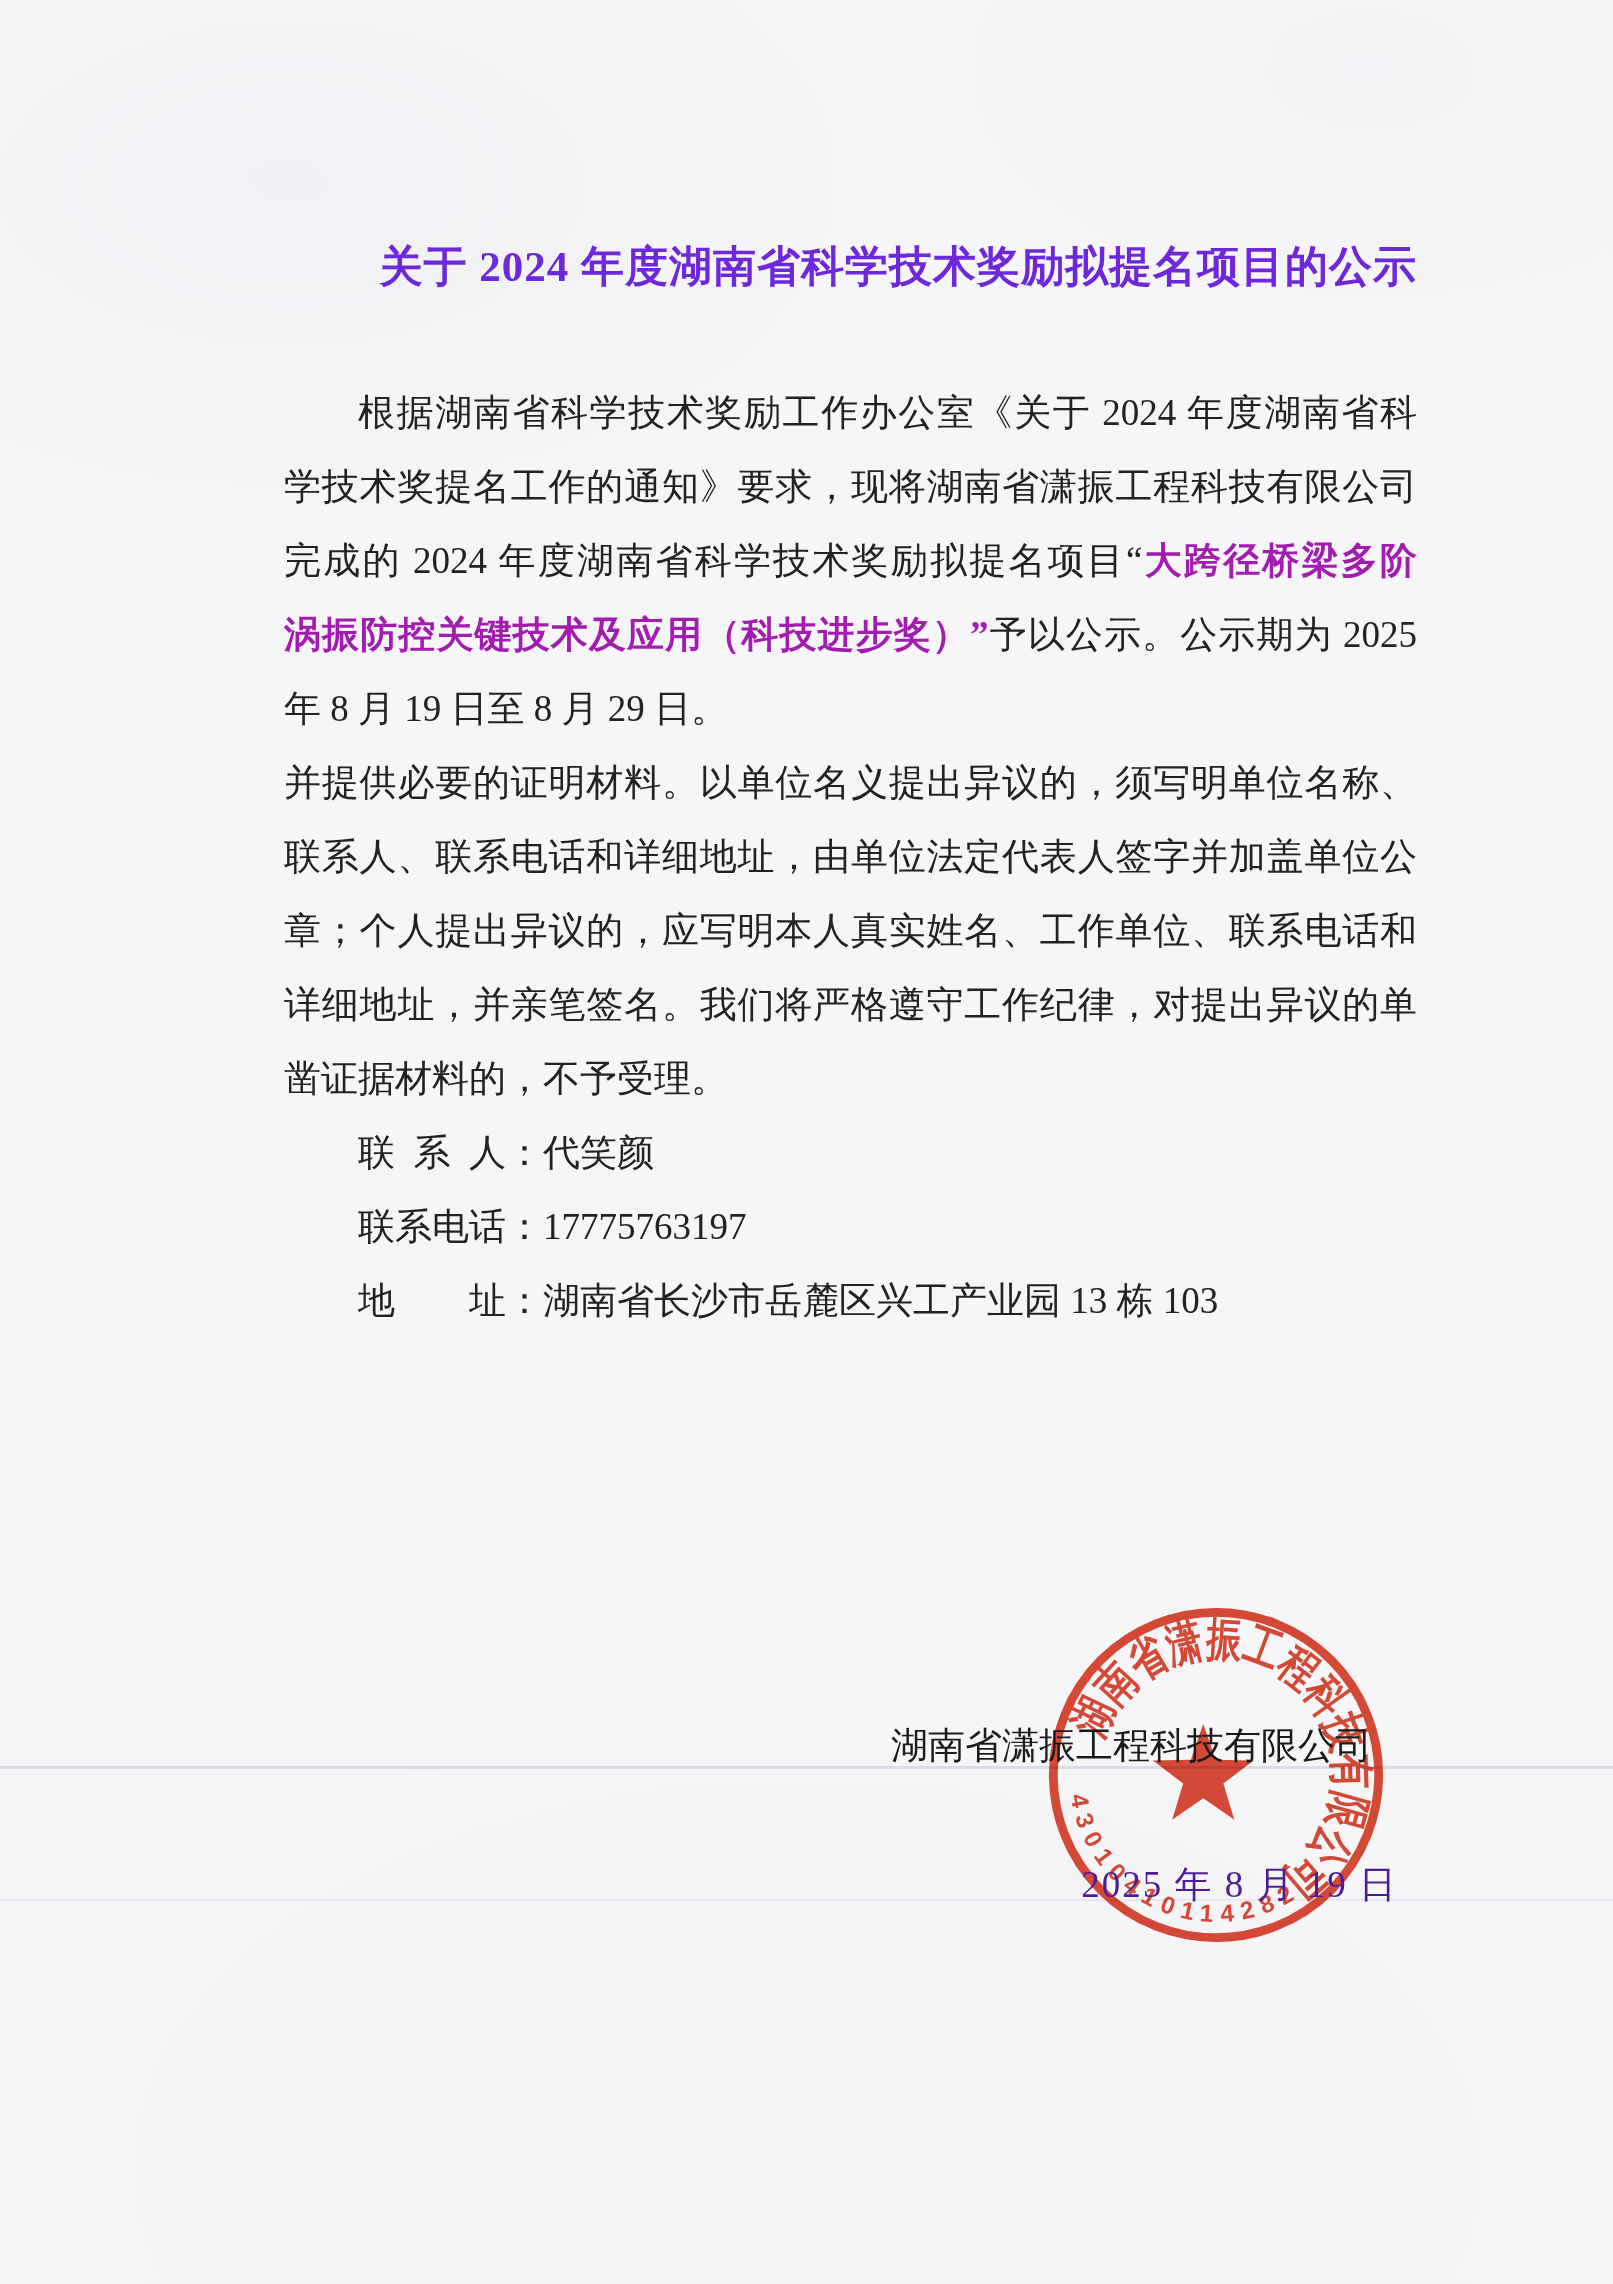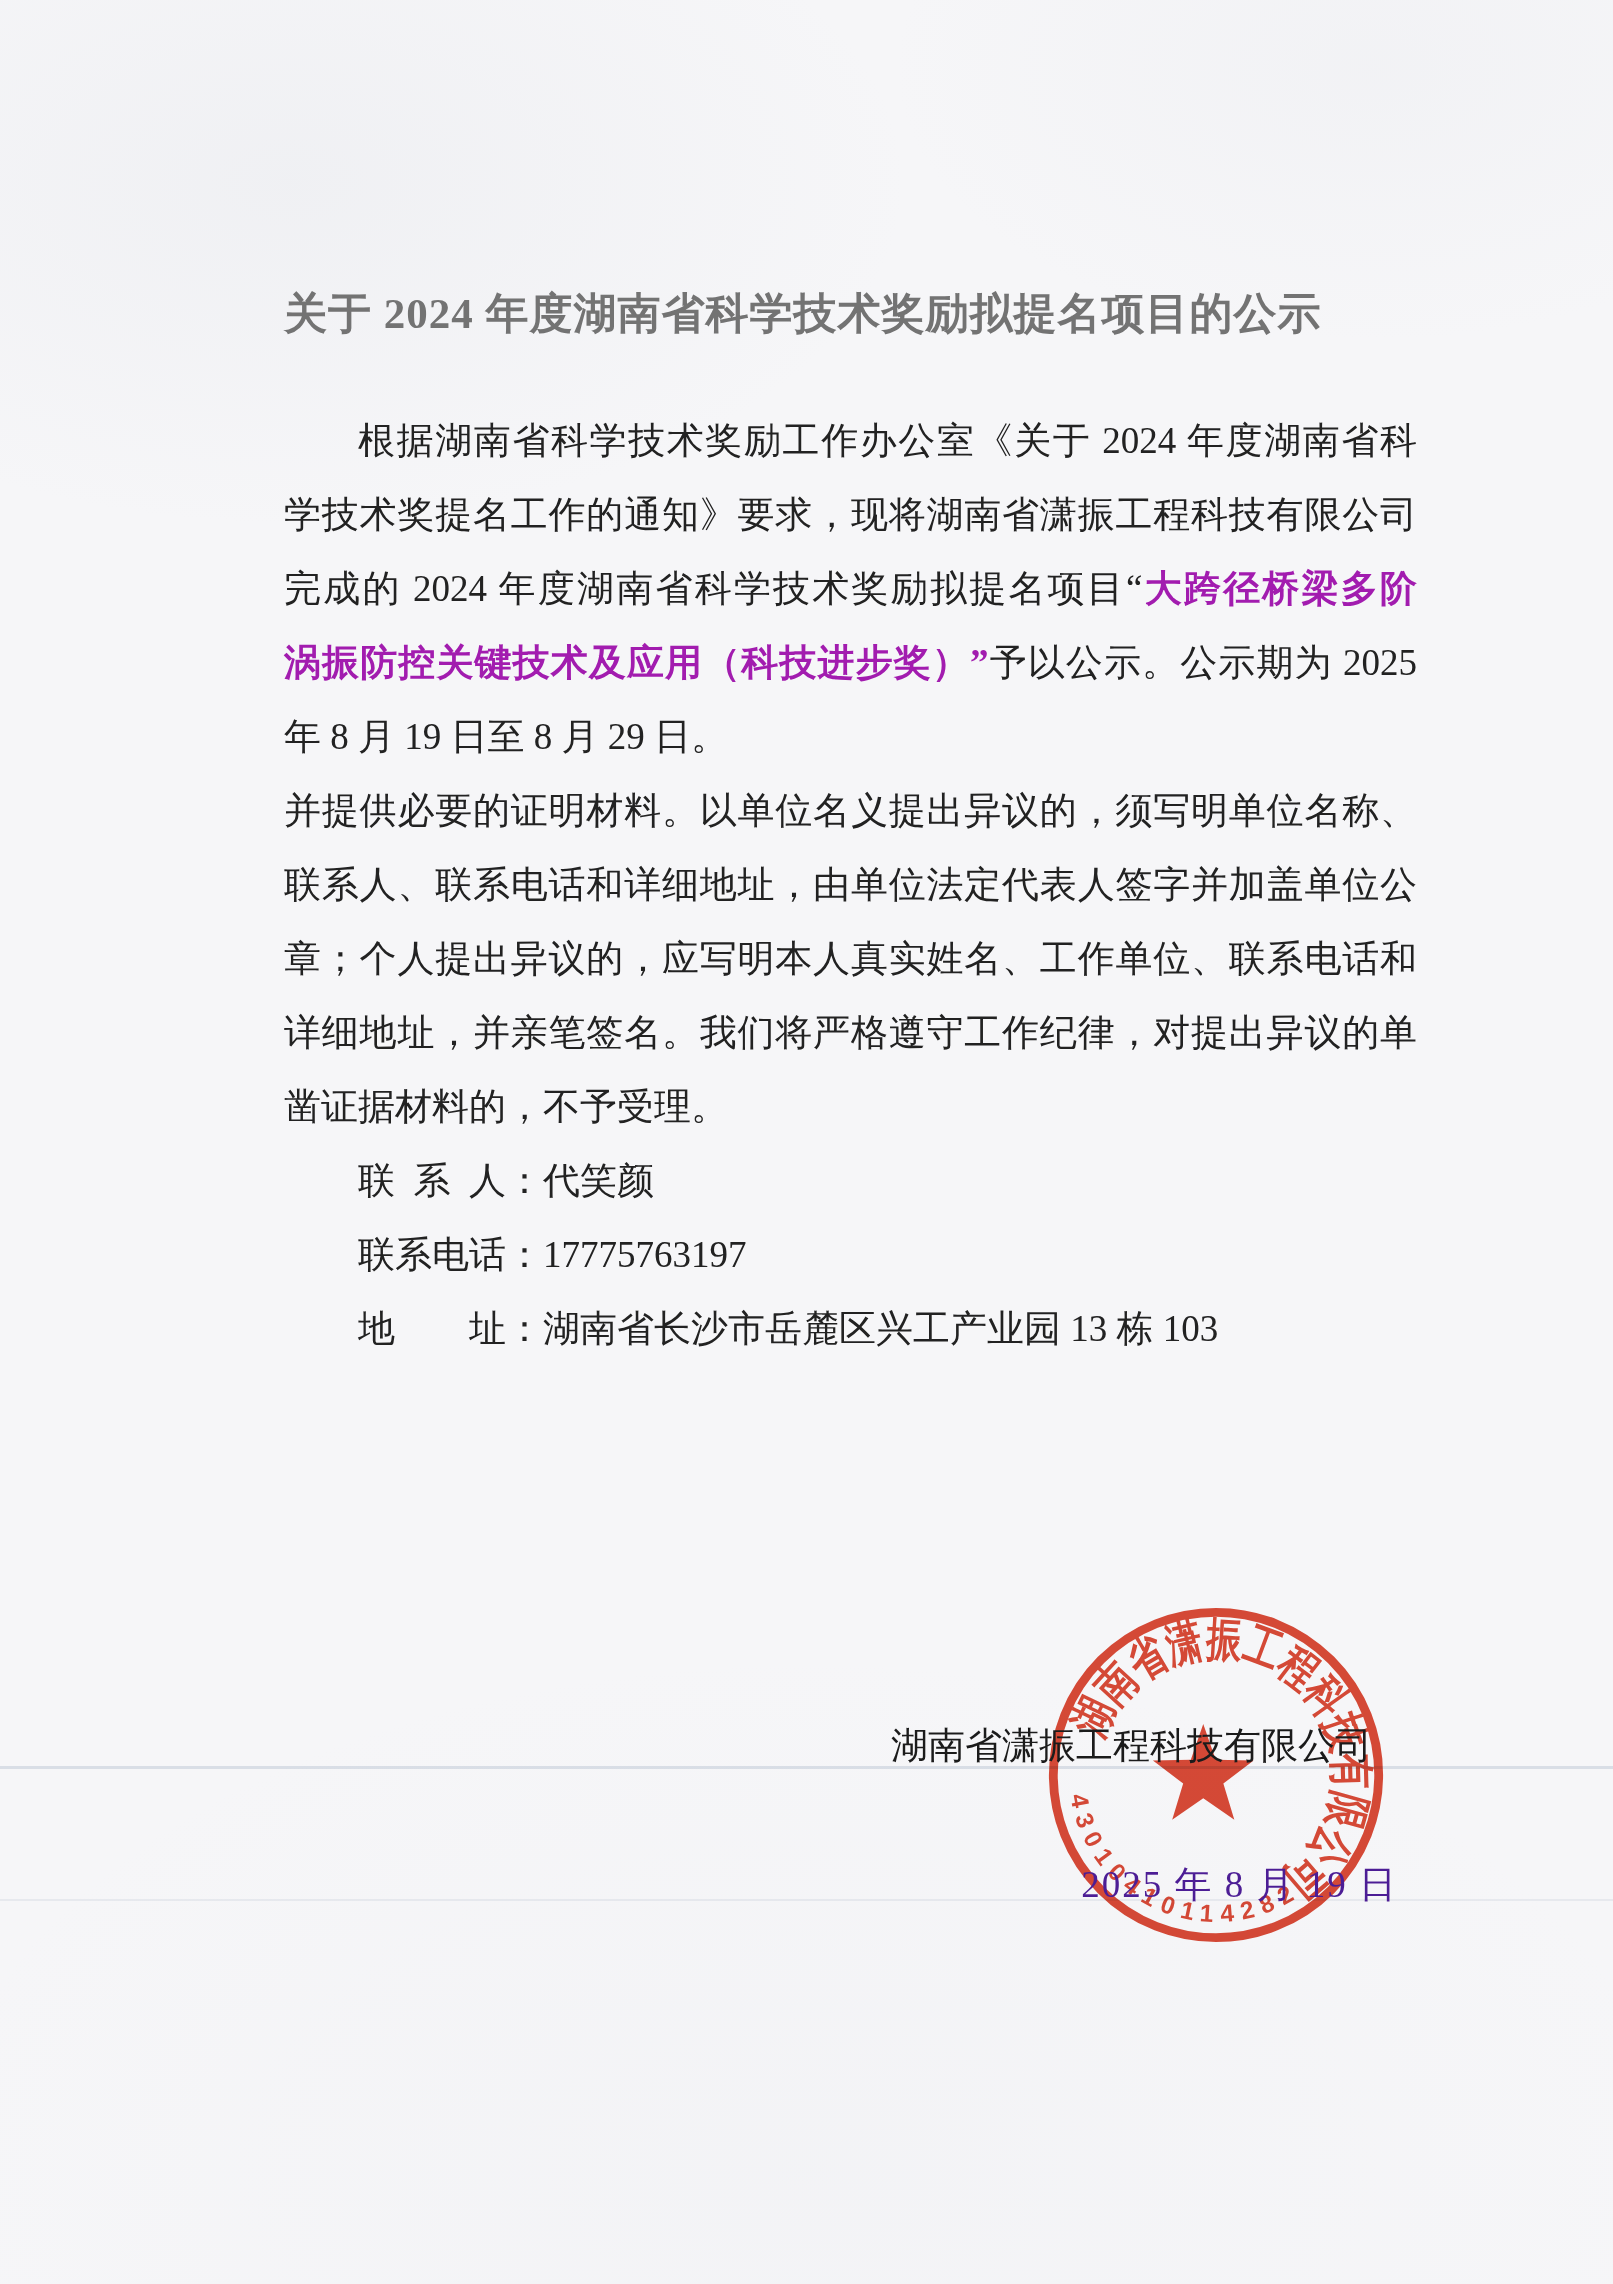--- a/index.html
+++ b/index.html
@@ -13,24 +13,24 @@
   .scan-wash{
     position:absolute;inset:0;pointer-events:none;
     background:
       radial-gradient(882px 490px at 18% 8%, rgba(210,214,222,.18), rgba(210,214,222,0) 70%),
       radial-gradient(686px 392px at 85% 3%, rgba(210,214,222,.12), rgba(210,214,222,0) 70%),
       radial-gradient(1176px 686px at 50% 95%, rgba(215,218,226,.10), rgba(215,218,226,0) 75%);
   }
   .doc-title{
     position:absolute;left:284px;top:238px;width:1133px;
     font-size:43px;font-weight:bold;letter-spacing:1px;
-    text-align:left;color:#737373;white-space:nowrap;margin-top:47px;
+    text-align:right;color:#6d28d9;white-space:nowrap;
   }
   .body-block{
-    position:absolute;left:284px;top:404px;width:1133px;
+    position:absolute;left:284px;top:376px;width:1133px;
     font-size:37px;line-height:74px;color:#222;
   }
   .line{
     display:block;height:74px;
     text-align:justify;text-align-last:justify;text-justify:inter-ideograph;
     white-space:normal;overflow:visible;
   }
   .line.endline{text-align:right;text-align-last:left;}
   .line.indent{text-indent:74px;}
   .line b{font-weight:bold;color:#a21caf;}

